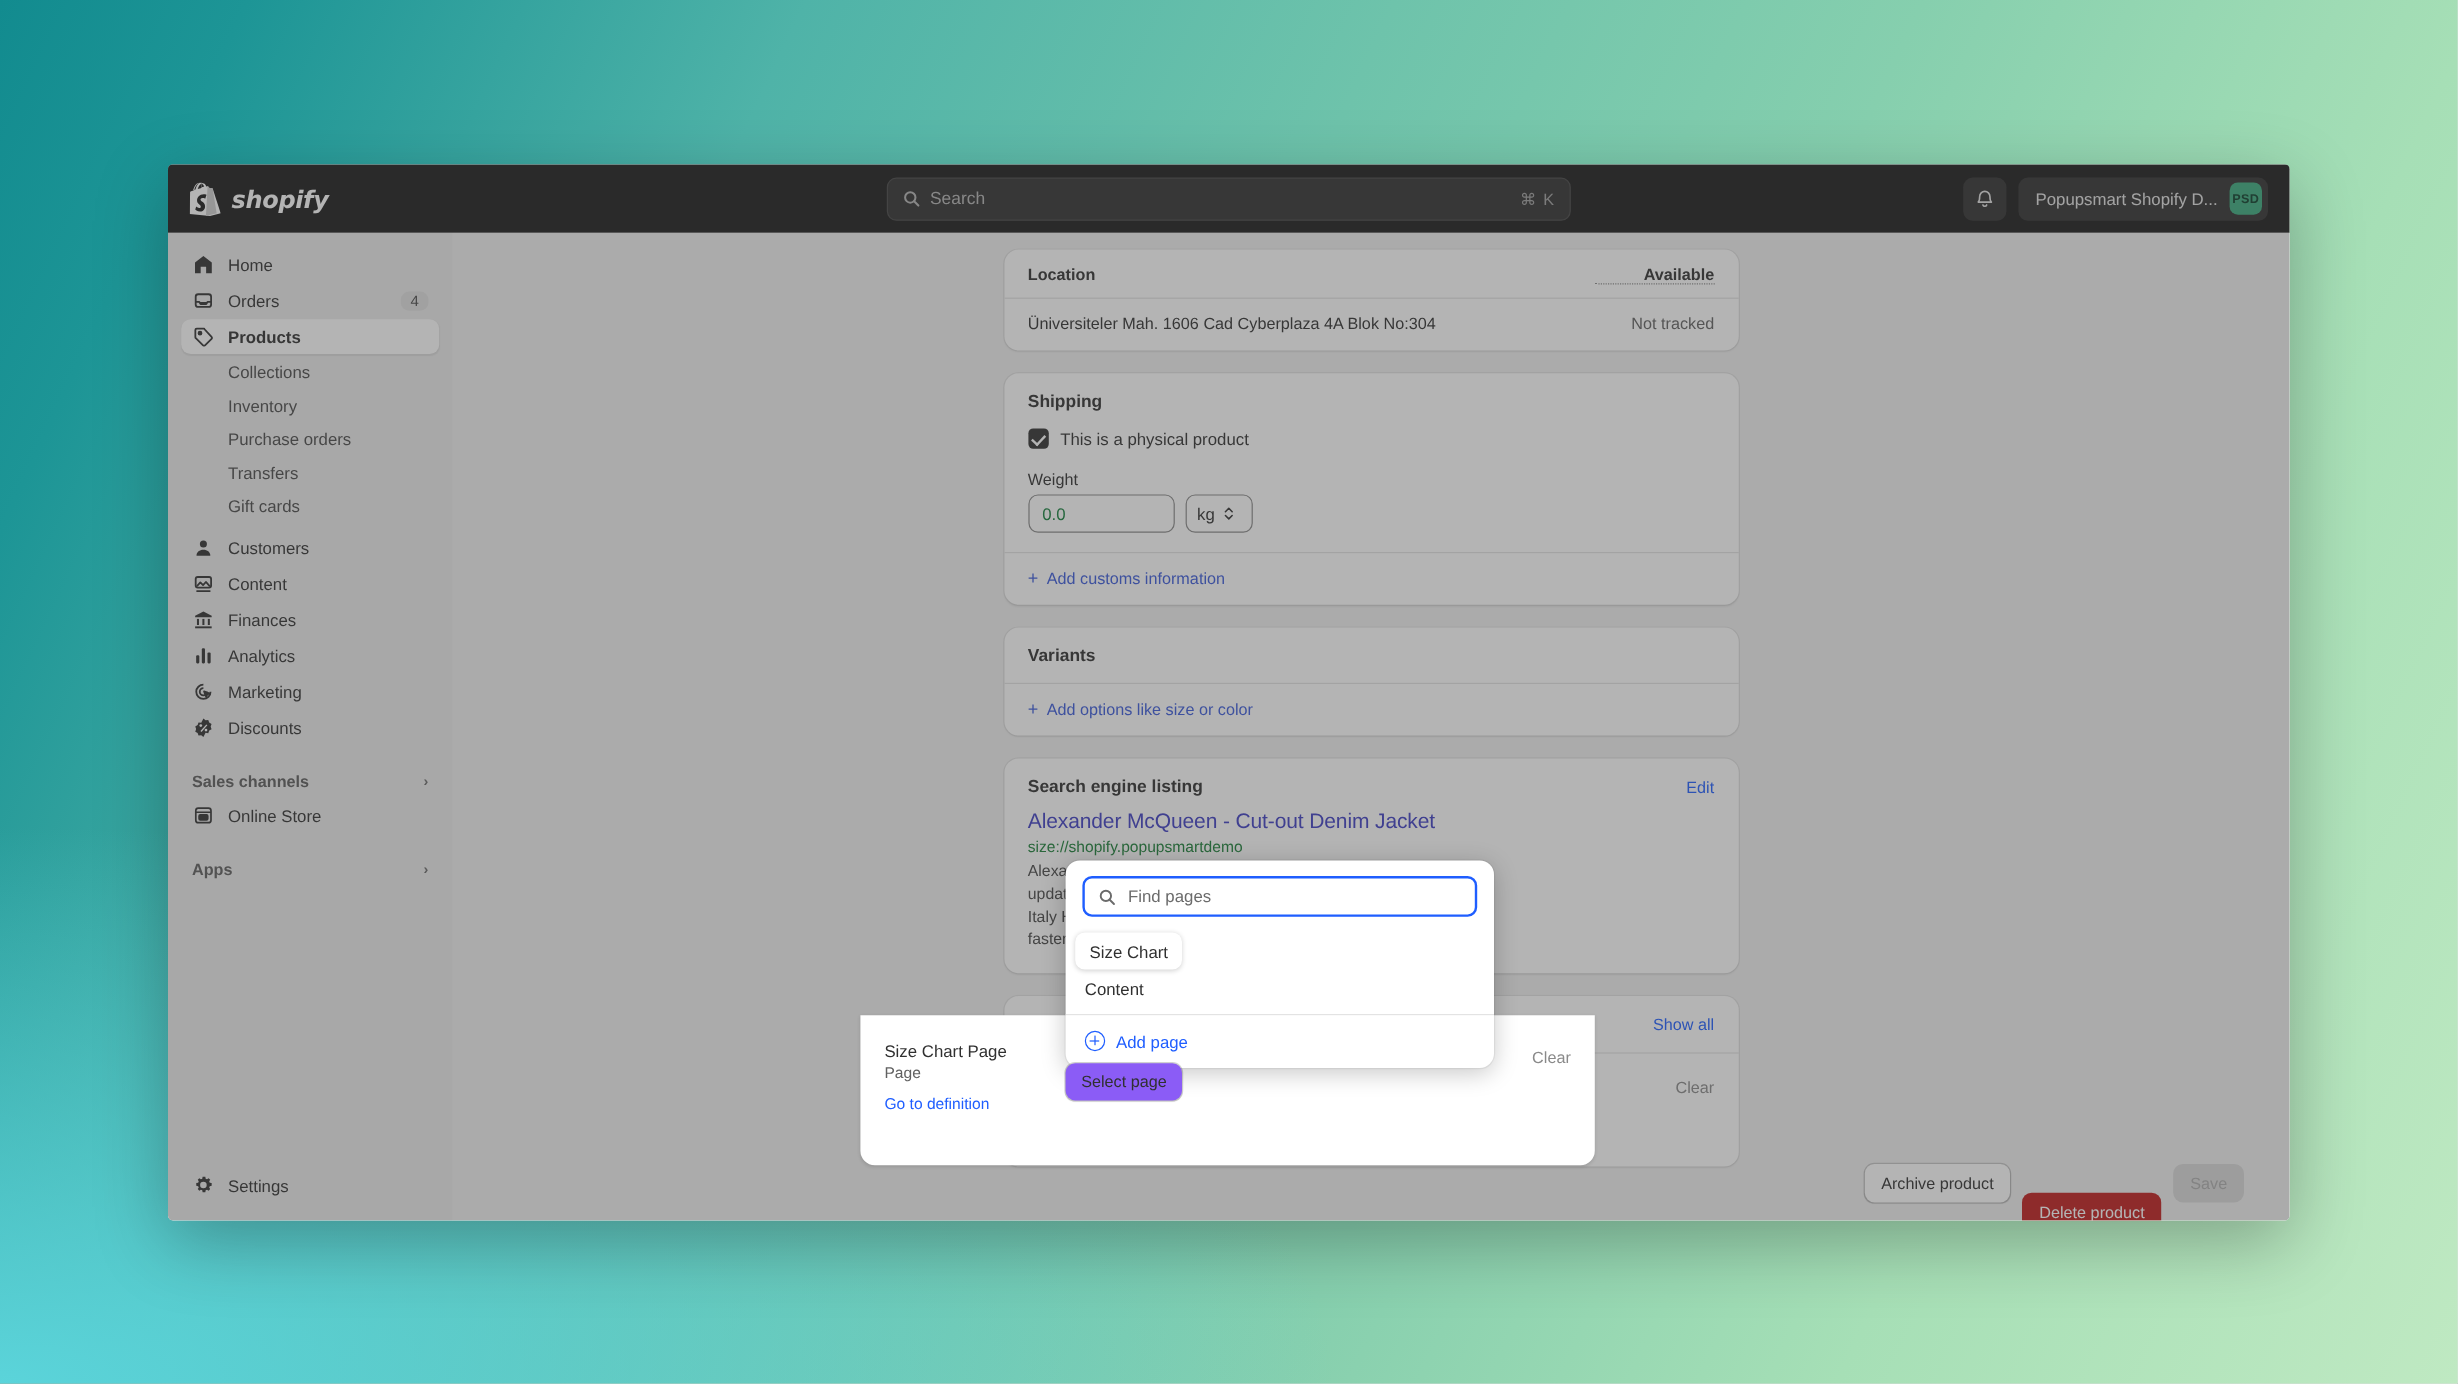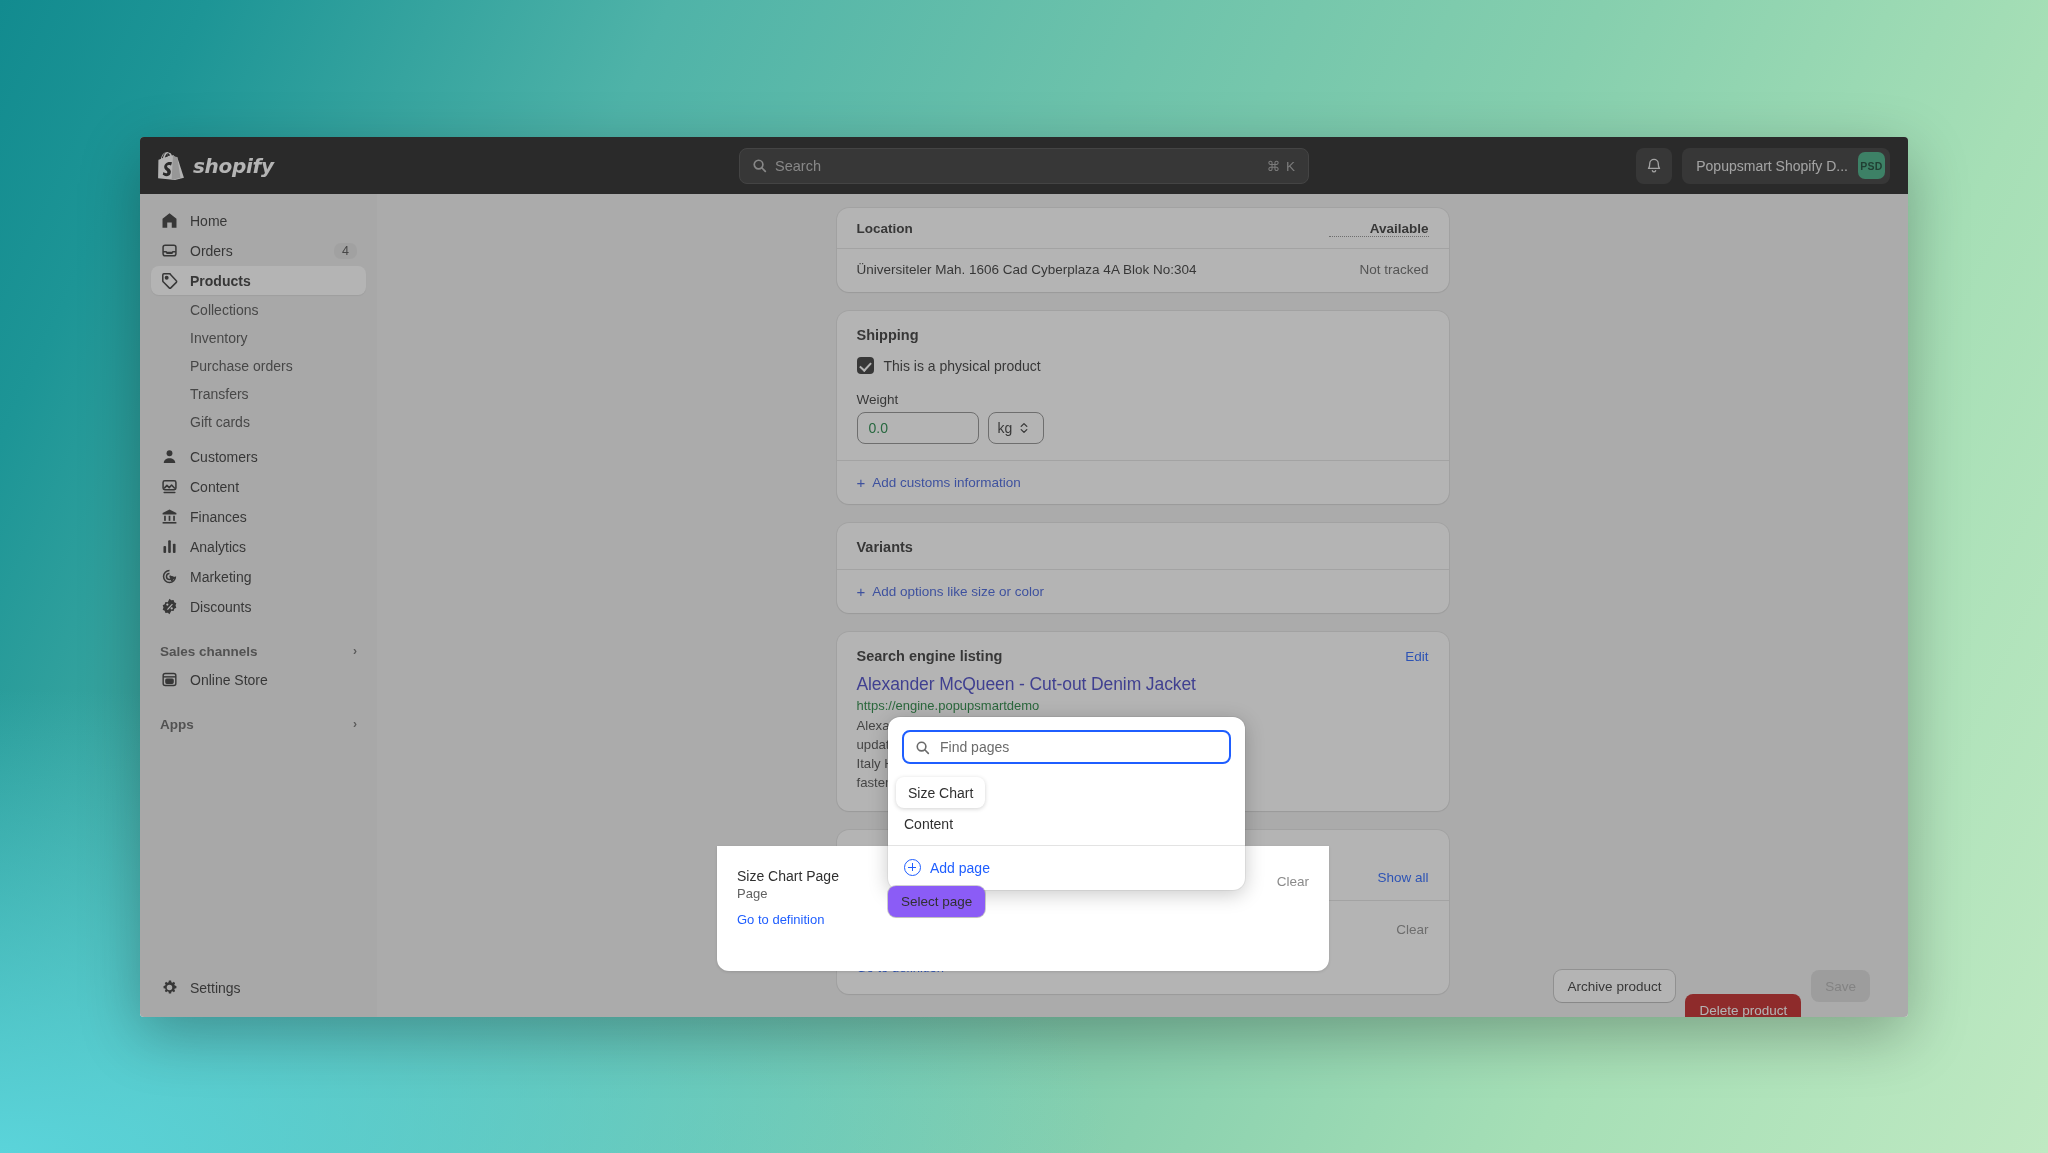--- a/index.html
+++ b/index.html
@@ -211,21 +211,21 @@
   .sel-body { padding: 0 20px 18px; }
   .sel-title {
     font-size: 17.5px; color: #3e3ec4; margin-bottom: 3px;
     letter-spacing: -0.1px;
   }
   .sel-url { font-size: 13px; color: #1a7f37; margin-bottom: 3px; }
   .sel-desc { font-size: 13.2px; color: #474747; line-height: 1.45; }
 
   
   .mf-head { display: flex; align-items: center; padding: 16px 20px 15px; }
-  .mf-head .showall { margin-left: auto; font-size: 13.5px; color: #1f5eff; margin-top: 24px; }
+  .mf-head .showall { margin-left: auto; font-size: 13.5px; color: #1f5eff; }
   .mf-row {
     display: flex; align-items: flex-start;
     padding: 15px 20px 18px;
     border-top: 1px solid #e3e3e3;
   }
   .mf-left { width: 185px; }
   .mf-name { font-size: 14px; color: #303030; }
   .mf-type { font-size: 13px; color: #616161; margin-top: 2px; }
   .mf-def { font-size: 13px; color: #1f5eff; margin-top: 11px; display: inline-block; }
   .mf-mid { flex: 1; }
@@ -571,21 +571,21 @@
           </div>
         </div>
 
         <div class="card">
           <div class="sel-head">
             <span class="card-title">Search engine listing</span>
             <span class="edit">Edit</span>
           </div>
           <div class="sel-body">
             <div class="sel-title">Alexander McQueen - Cut-out Denim Jacket</div>
-            <div class="sel-url">https://engine.popupsmartdemo</div>
+            <div class="sel-url">size://shopify.popupsmartdemo</div>
             <div class="sel-desc">
               <div><span>Alexander McQueen's expert tail</span></div>
               <div><span>update of the classic design, this</span></div>
               <div><span>Italy Highlights black cotton ston</span></div>
               <div><span>fastening two chest flap pockets</span></div>
             </div>
           </div>
         </div>
 
         <div class="card">

